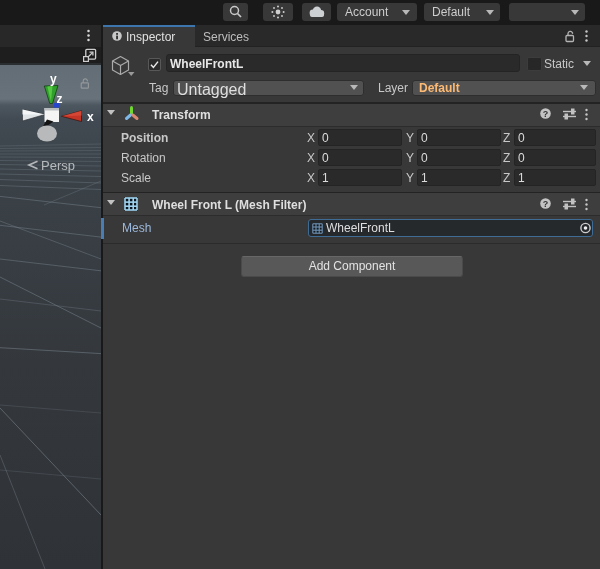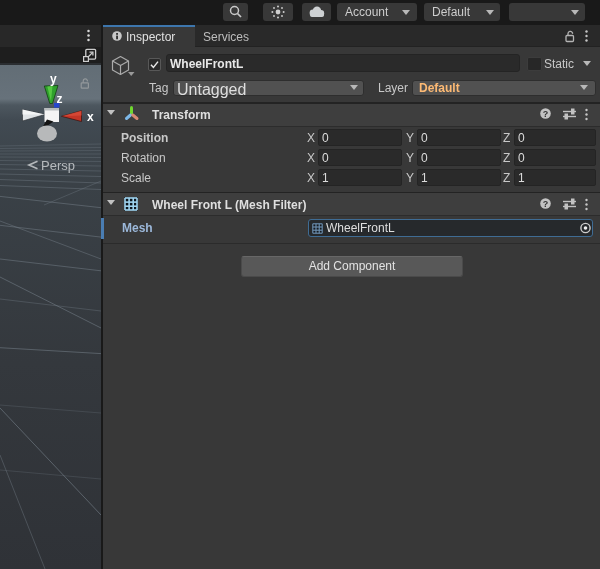--- a/index.html
+++ b/index.html
@@ -306,21 +306,21 @@
   </svg>
   <svg class="abs" style="left:583px; top:198px;" width="8" height="14">
     <g fill="#c6c6c6">
       <circle cx="3.5" cy="2" r="1.2"></circle>
         <circle cx="3.5" cy="6.5" r="1.2"></circle>
         <circle cx="3.5" cy="11" r="1.2"></circle>
     </g>
   </svg>
 
   <div class="abs" style="left:100.5px; top:218px; width:3px; height:21px; background:#4a7db2;"></div>
-  <div class="abs" style="left:122px; top:221px; color:#9cb8da; font-size:12px; font-weight:bold;">Mesh</div>
+  <div class="abs" style="left:122px; top:221px; color:#9cb8da; font-size:12px; font-weight:normal;">Mesh</div>
   <div class="abs" style="left:308px; top:219px; width:285px; height:18px; background:#26292c; border:1px solid #3f6c94; border-radius:3px;"></div>
   <svg class="abs" style="left:312px; top:223px;" width="11" height="11">
     <rect x="0.5" y="0.5" width="10" height="10" fill="#14191f"></rect>
     <g stroke="#6f93b4" stroke-width="1.1">
       <line x1="0.8" y1="0.8" x2="10.2" y2="0.8"></line>
         <line x1="0.8" y1="4" x2="10.2" y2="4"></line>
       <line x1="0.8" y1="7.2" x2="10.2" y2="7.2"></line>
         <line x1="0.8" y1="10.2" x2="10.2" y2="10.2"></line>
       <line x1="0.8" y1="0.8" x2="0.8" y2="10.2"></line>
         <line x1="4" y1="0.8" x2="4" y2="10.2"></line>

